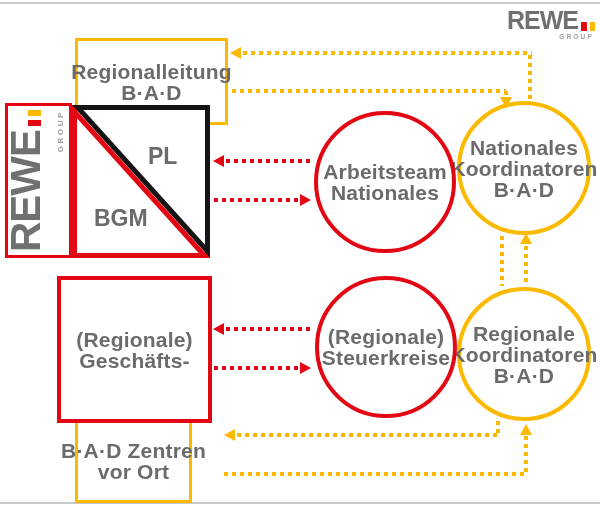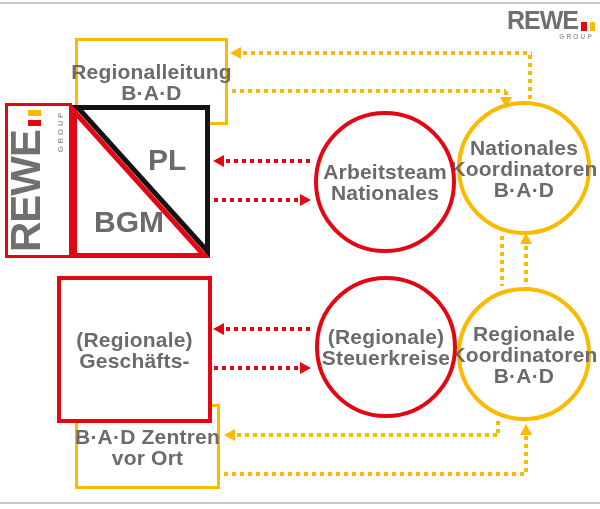--- a/index.html
+++ b/index.html
@@ -17,21 +17,21 @@
   .lbl{color:var(--text-gray);font-size:21px;line-height:21px;font-weight:700;letter-spacing:.2px;white-space:nowrap;}
   
   .circle{position:absolute;background:#fff;border-radius:50%;display:flex;flex-direction:column;justify-content:center;align-items:center;text-align:center;box-sizing:border-box;}
   .circle.red{border:4px solid var(--red);width:142px;height:142px;z-index:3;}
   .circle.yellow{border:4px solid var(--yellow);width:134px;height:134px;z-index:2;}
   
   #plbgm{position:absolute;left:72px;top:105px;width:138px;height:153px;z-index:2;background:#fff;}
   #plbgm svg{position:absolute;left:0;top:0;}
   .st-black{stroke:var(--line-black);stroke-width:5;}
   .st-red{stroke:var(--red);stroke-width:5;}
-  .tri-lbl{position:absolute;color:var(--text-gray);font-size:30px;font-weight:700;}
+  .tri-lbl{position:absolute;color:var(--text-gray);font-size:23px;font-weight:700;}
   
   .rewe-row{display:flex;align-items:flex-end;}
   .rewe-word{color:var(--logo-gray);font-weight:800;letter-spacing:-1px;line-height:.78;}
   .sq{display:inline-block;}
   .sq-red{background:var(--red);}
   .sq-yellow{background:var(--yellow);}
   .group-lbl{color:var(--group-gray);font-weight:700;text-align:right;}
   #logo-top{position:absolute;right:5px;top:11px;width:88px;z-index:4;}
   #logo-top .rewe-word{font-size:25px;}
   #logo-top .sq{width:9px;height:9px;margin-left:3px;}
@@ -117,21 +117,21 @@
     <span class="lbl">Regionale</span>
     <span class="lbl">Koordinatoren</span>
     <span class="lbl">B·A·D</span>
   </div>
 
   <div class="nodebox red-box" style="left:57px;top:276px;width:155px;height:147px;z-index:2;">
     <span class="lbl">(Regionale)</span>
     <span class="lbl">Geschäfts-</span>
   </div>
 
-  <div class="nodebox yellow-box" style="left:75px;top:404px;width:145px;height:85px;z-index:1;align-items:center;">
+  <div class="nodebox yellow-box" style="left:75px;top:418px;width:117px;height:85px;z-index:1;align-items:center;">
     <span class="lbl">B·A·D Zentren</span>
     <span class="lbl">vor Ort</span>
   </div>
 
   <div class="dv yel" style="left:528px;top:55px;height:48px;"></div>
   <div class="dh yel" style="left:243px;top:51px;width:289px;"></div>
   <div class="ah left yel" style="left:230px;top:47px;"></div>
 
   <div class="dh yel" style="left:232px;top:89px;width:274px;"></div>
   <div class="dv yel" style="left:504px;top:91px;height:6px;"></div>

